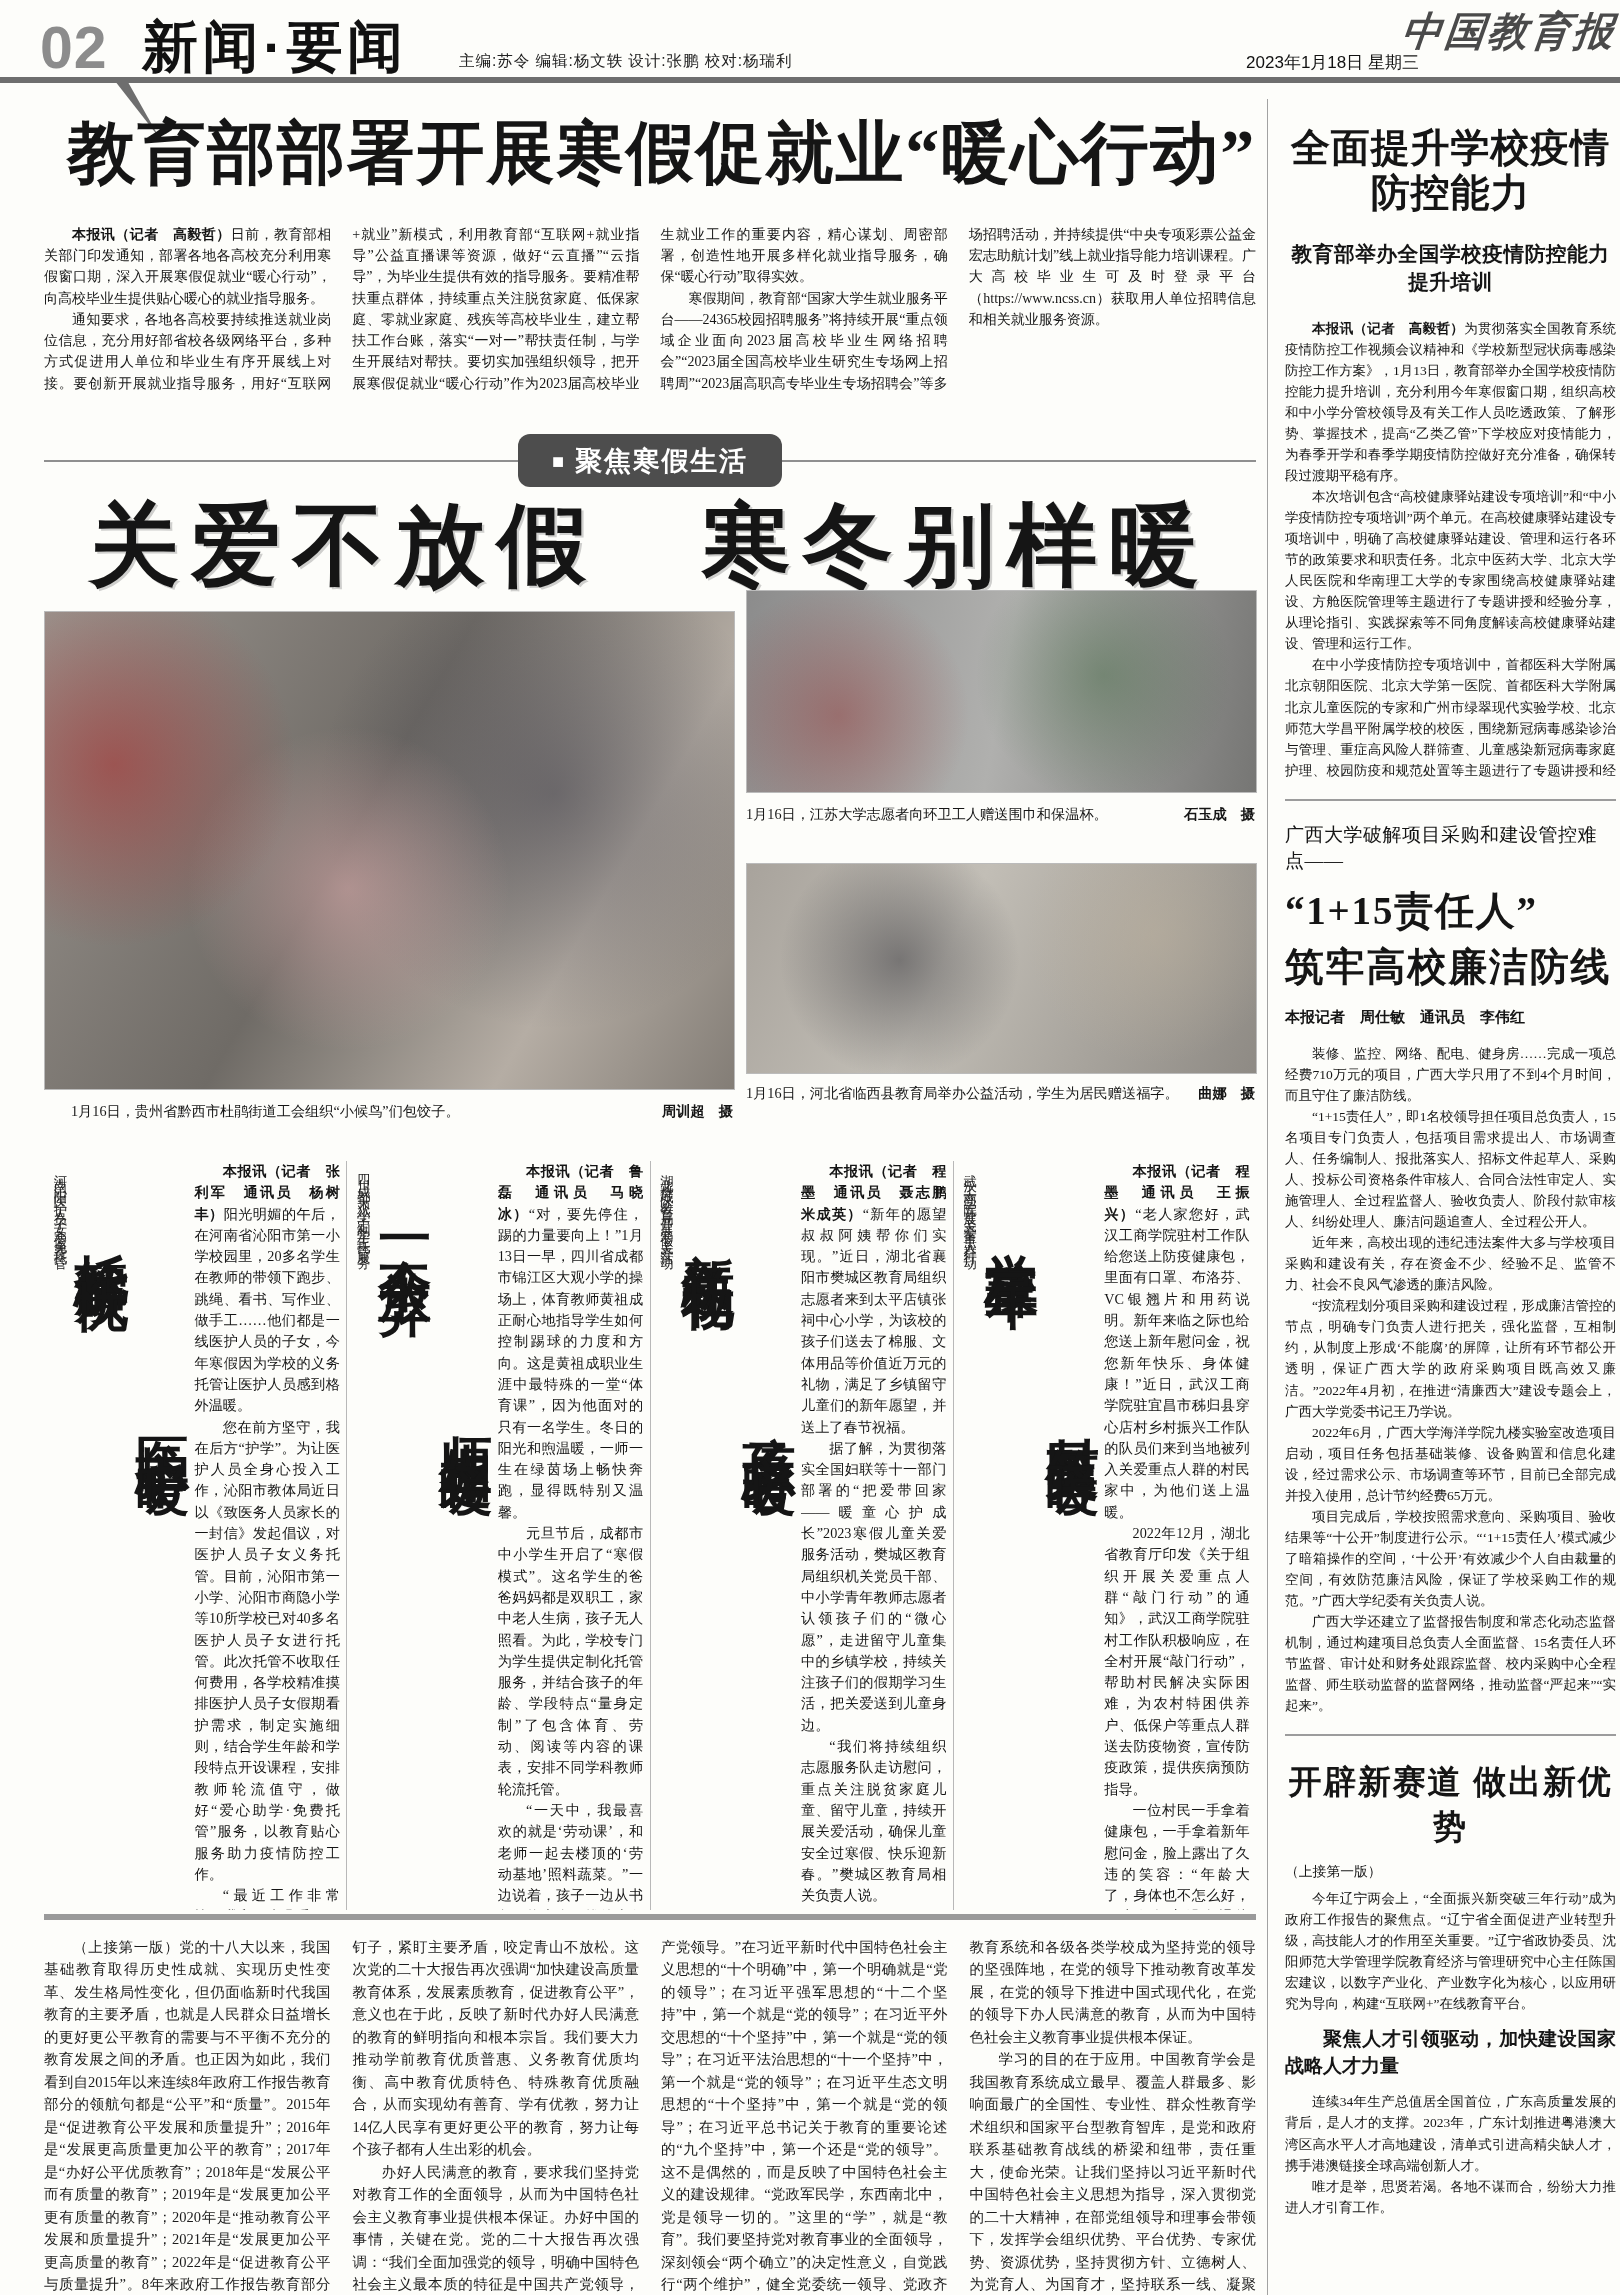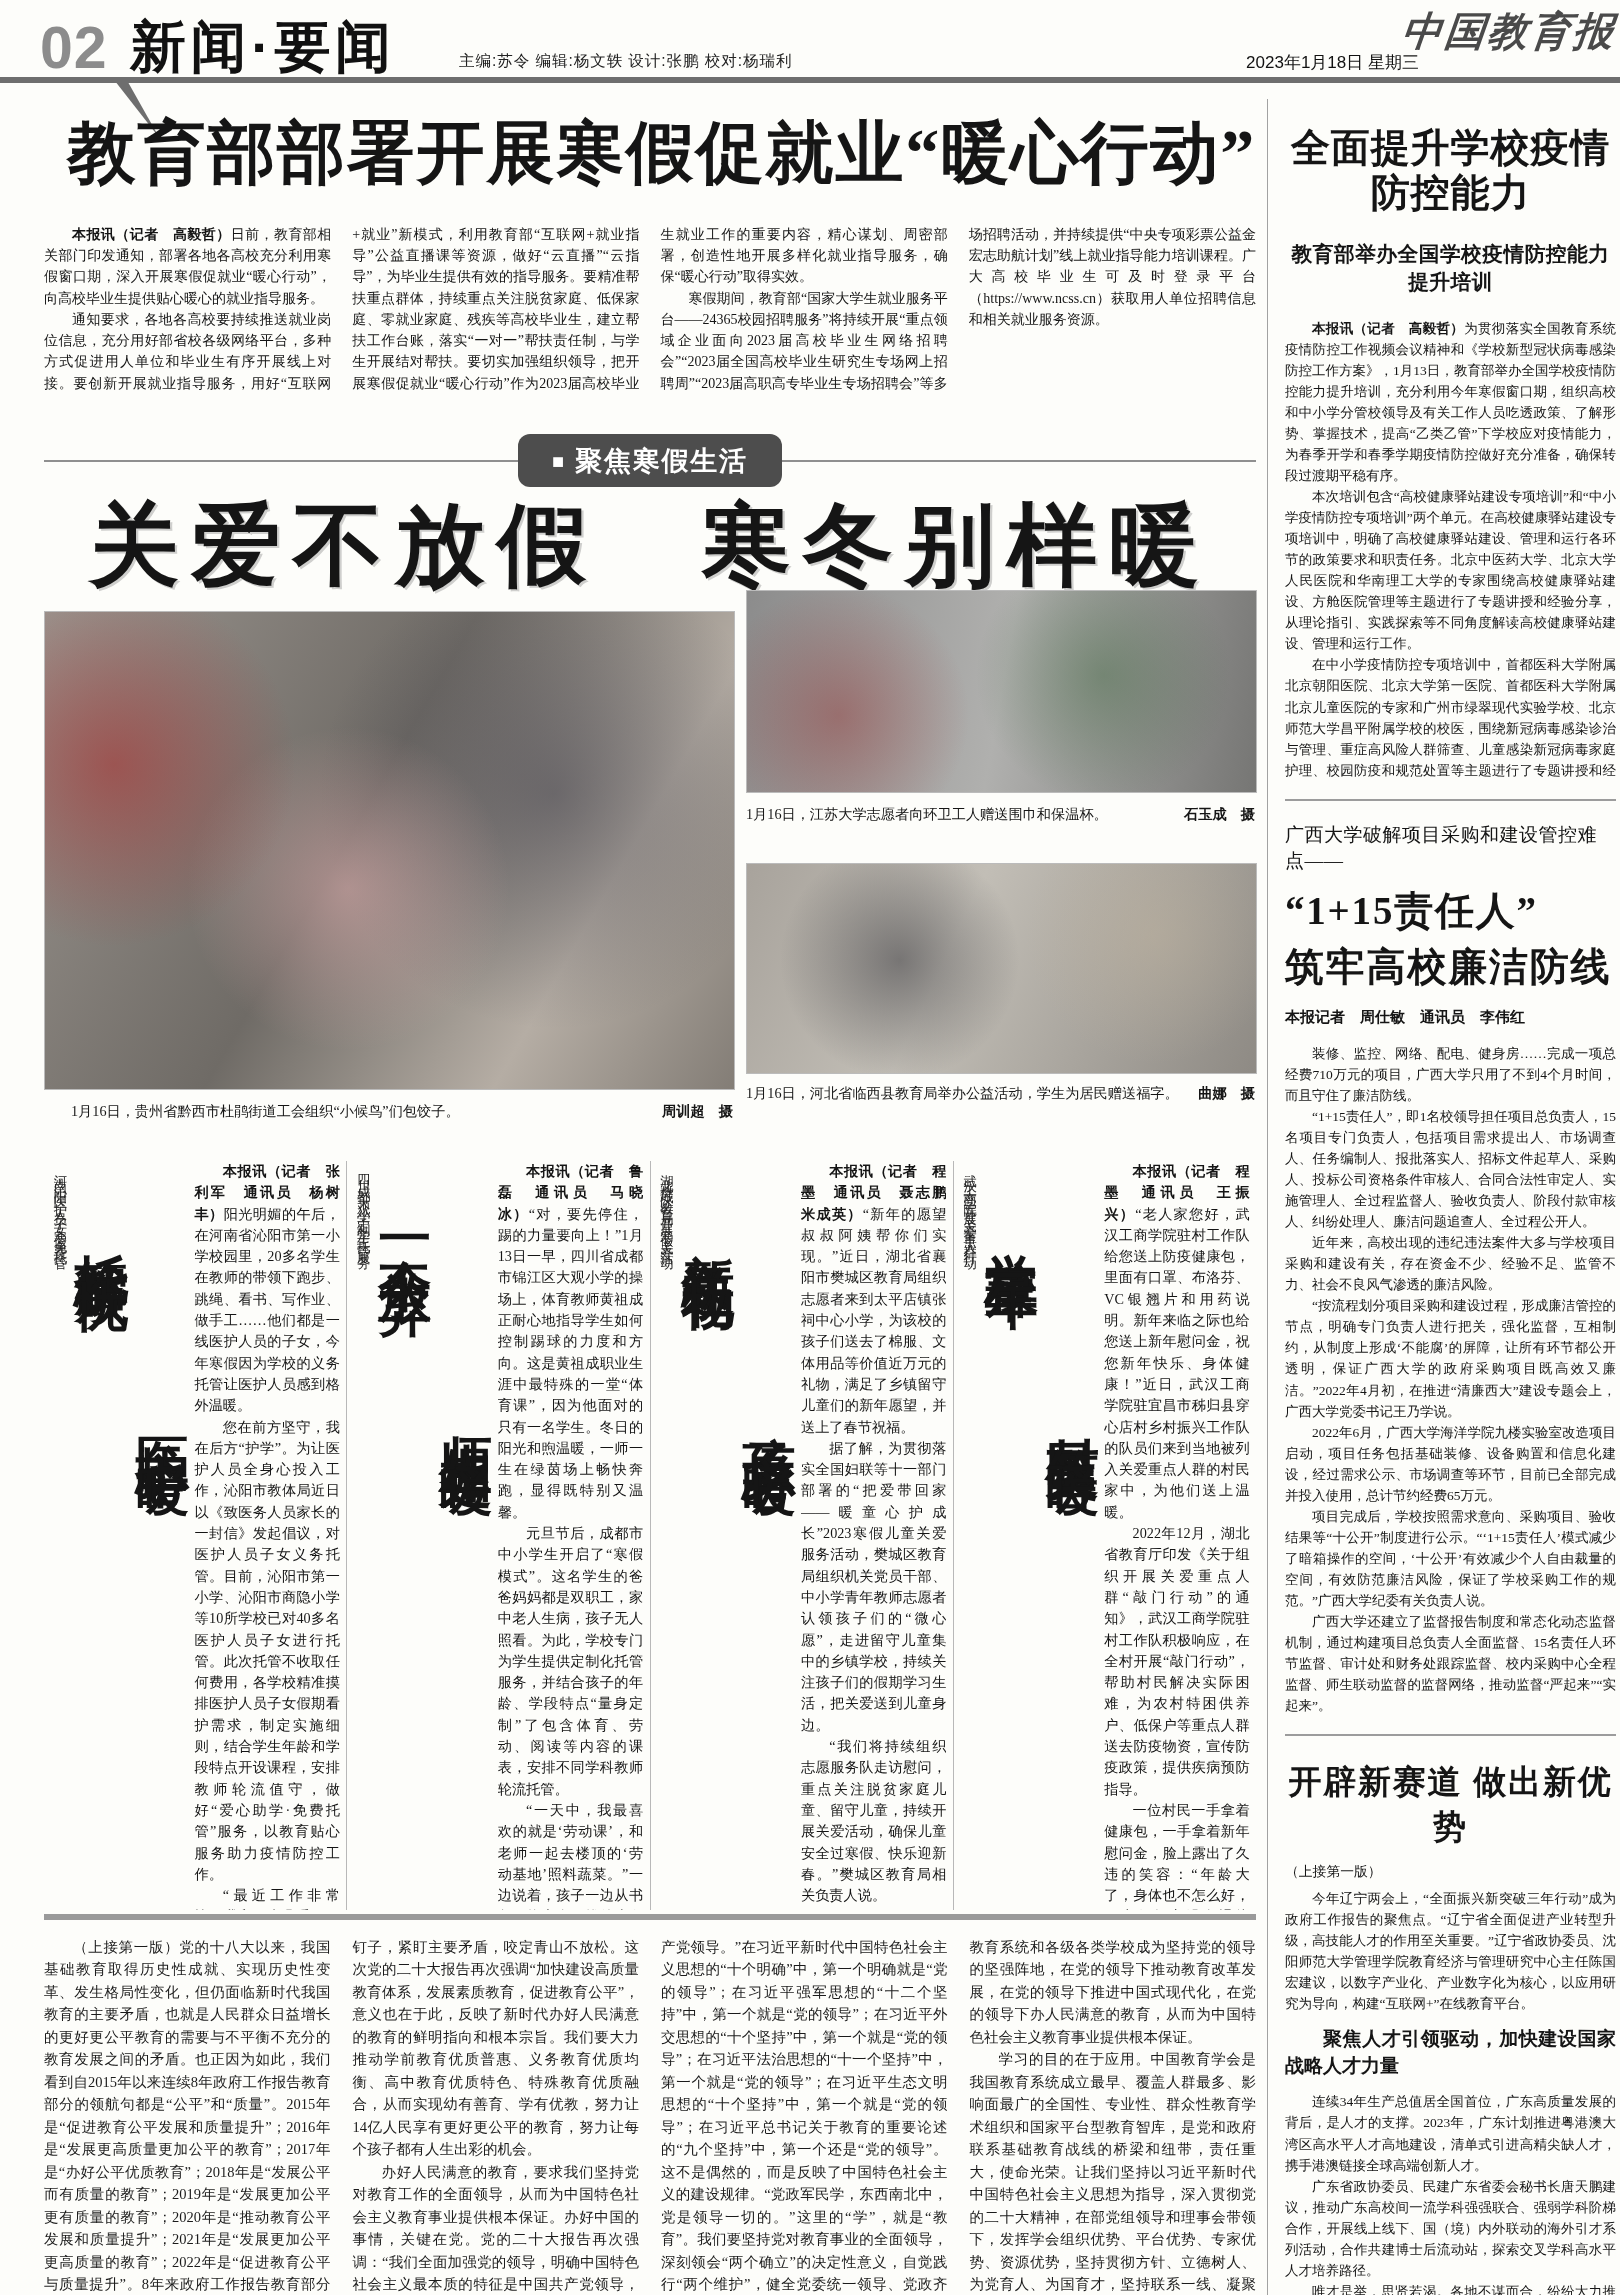--- a/index.html
+++ b/index.html
@@ -1,21 +1,21 @@
 <!DOCTYPE html>
 <html style="font-size:7.3px"><head>
 <meta charset="utf-8">
 <style>
   html,body{margin:0;padding:0;background:#e8e8e4;}
   .page{position:relative;width:1621px;height:2343px;background:#fdfdfa;color:#151515;
         font-family:"Liberation Serif","DejaVu Serif",serif;overflow:hidden;margin:0 auto;}
   
   .hdr-pagenum{position:absolute;left:40px;top:13.8px;font-family:"Liberation Sans","DejaVu Sans",sans-serif;
         font-size:59px;font-weight:700;color:#8c8c8c;letter-spacing:0.9px;}
-  .hdr-section{position:absolute;left:130px;top:10px;font-family:"Liberation Sans","DejaVu Sans",sans-serif;
+  .hdr-section{position:absolute;left:142px;top:10px;font-family:"Liberation Sans","DejaVu Sans",sans-serif;
         font-size:56px;font-weight:900;color:#111;letter-spacing:4.6px;}
   .hdr-staff{position:absolute;left:459px;top:51px;font-family:"Liberation Sans","DejaVu Sans",sans-serif;
         font-size:15.6px;color:#222;letter-spacing:0.9px;}
   .hdr-date{position:absolute;right:202px;top:51px;font-family:"Liberation Sans","DejaVu Sans",sans-serif;
         font-size:17px;color:#111;}
   .hdr-masthead{position:absolute;right:5.5px;top:3.7px;font-size:40px;font-weight:900;font-style:italic;
         letter-spacing:2.8px;color:#4a4a4a;transform:skewX(-6deg);}
   .hdr-rule{position:absolute;left:0;top:77px;width:1621px;height:6.4px;background:#6e6e6e;}
   .hdr-flag{position:absolute;left:138px;top:83px;width:0;height:0;
         border-left:12px solid #6e6e6e;border-bottom:55px solid transparent;transform:skewX(38deg);}
@@ -238,21 +238,20 @@
     </div>
     <div class="sb-divider"></div>
 
     <div>
       <div class="sb3-headline">开辟新赛道  做出新优势</div>
       <div class="sb3-note">（上接第一版）</div>
       <div class="sb-body sb3-body">
         <p>今年辽宁两会上，“全面振兴新突破三年行动”成为政府工作报告的聚焦点。“辽宁省全面促进产业转型升级，高技能人才的作用至关重要。”辽宁省政协委员、沈阳师范大学管理学院教育经济与管理研究中心主任陈国宏建议，以数字产业化、产业数字化为核心，以应用研究为导向，构建“互联网+”在线教育平台。</p>
         <div class="sb3-subhead">聚焦人才引领驱动，加快建设国家战略人才力量</div>
         <p>连续34年生产总值居全国首位，广东高质量发展的背后，是人才的支撑。2023年，广东计划推进粤港澳大湾区高水平人才高地建设，清单式引进高精尖缺人才，携手港澳链接全球高端创新人才。</p>
-        <p>广东省政协委员、民建广东省委会秘书长唐天鹏建议，推动广东高校间一流学科强强联合、强弱学科阶梯合作，开展线上线下、国（境）内外联动的海外引才系列活动，合作共建博士后流动站，探索交叉学科高水平人才培养路径。</p>
         <p>唯才是举，思贤若渴。各地不谋而合，纷纷大力推进人才引育工作。</p>
 
       </div>
     </div>
   </div>
 
 </div>
 
 
 </body></html>

